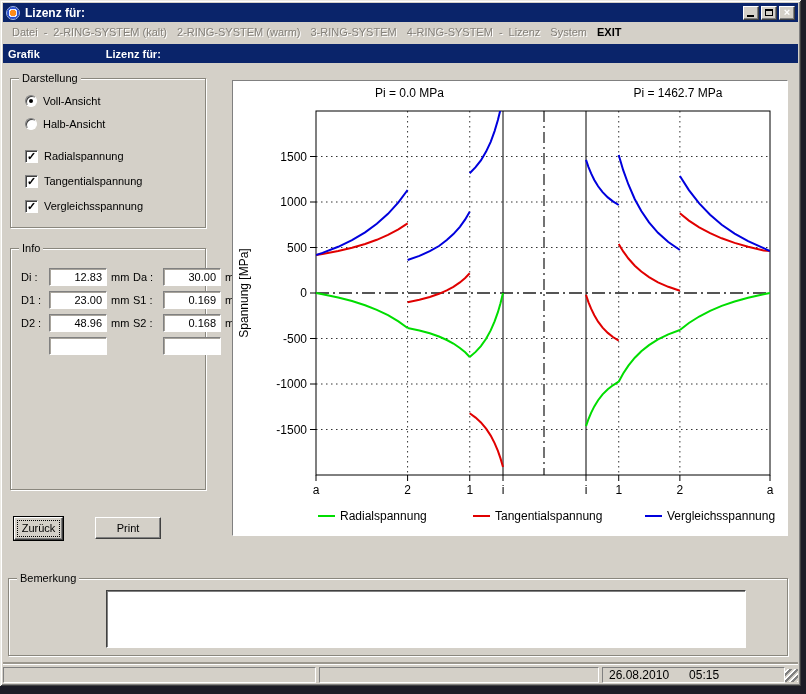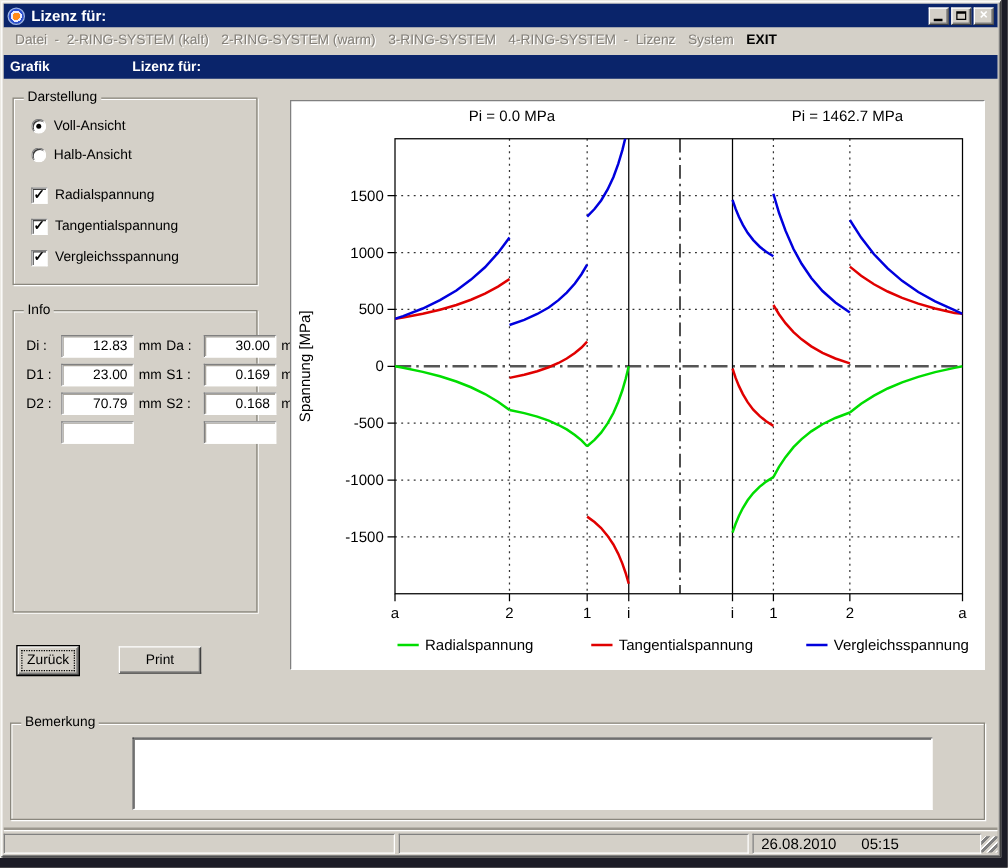--- a/index.html
+++ b/index.html
@@ -163,21 +163,21 @@
           <span class="field">23.00</span>
         </span>
         <span class="unit">mm</span>
         <span>S1 :</span>
         <span>
           <span class="field">0.169</span>
         </span>
         <span class="unit">mm</span>
         <span>D2 :</span>
         <span>
-          <span class="field">70.79</span>
+          <span class="field">48.96</span>
         </span>
         <span class="unit">mm</span>
         <span>S2 :</span>
         <span>
           <span class="field">0.168</span>
         </span>
         <span class="unit">mm</span>
         <span></span>
         <span>
           <span class="field"></span>

